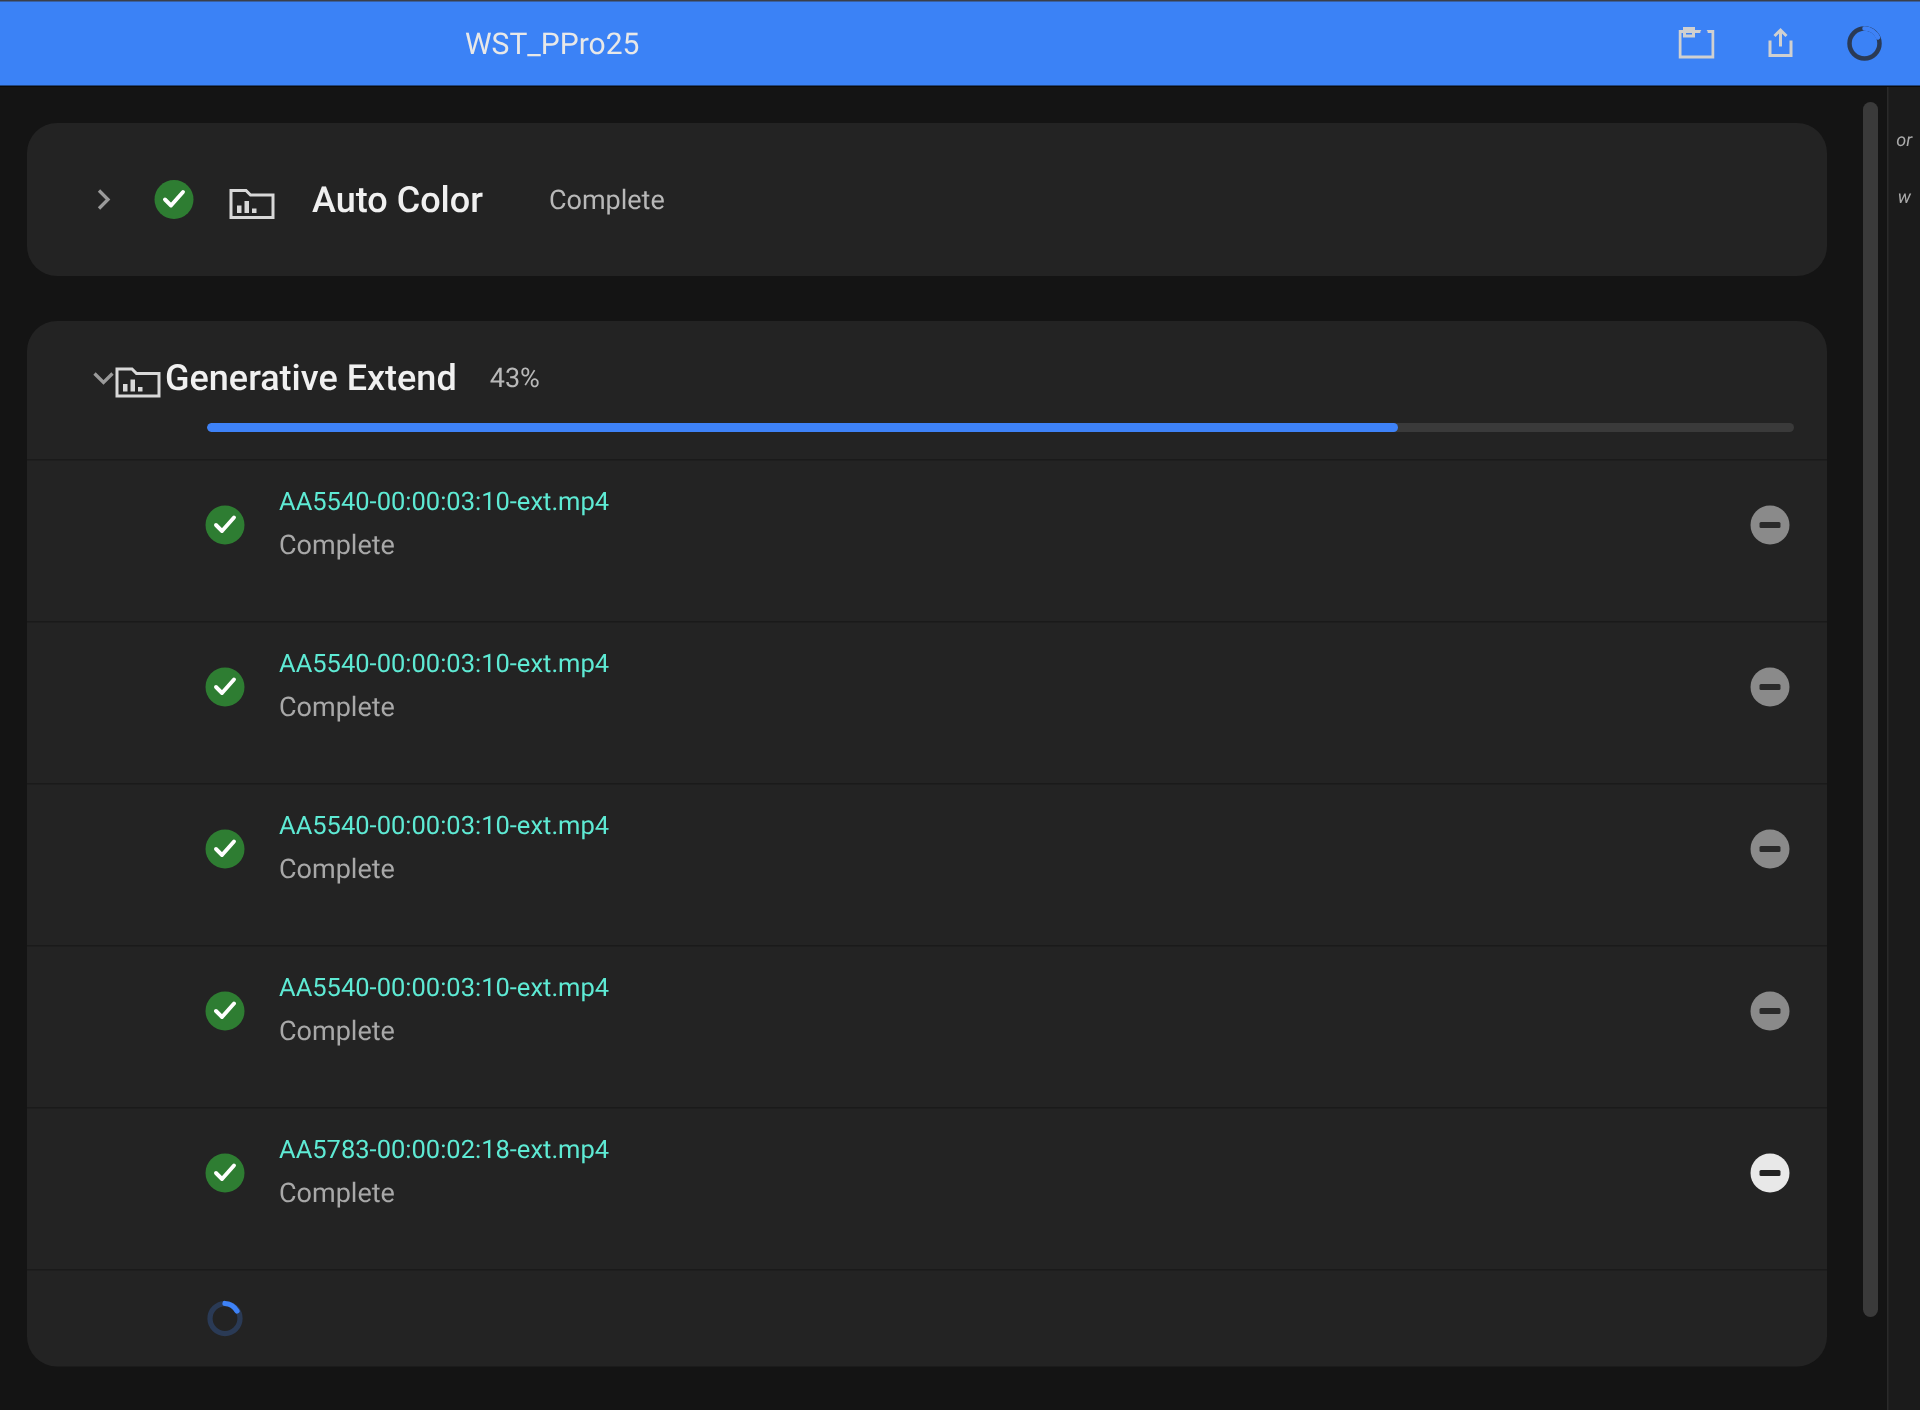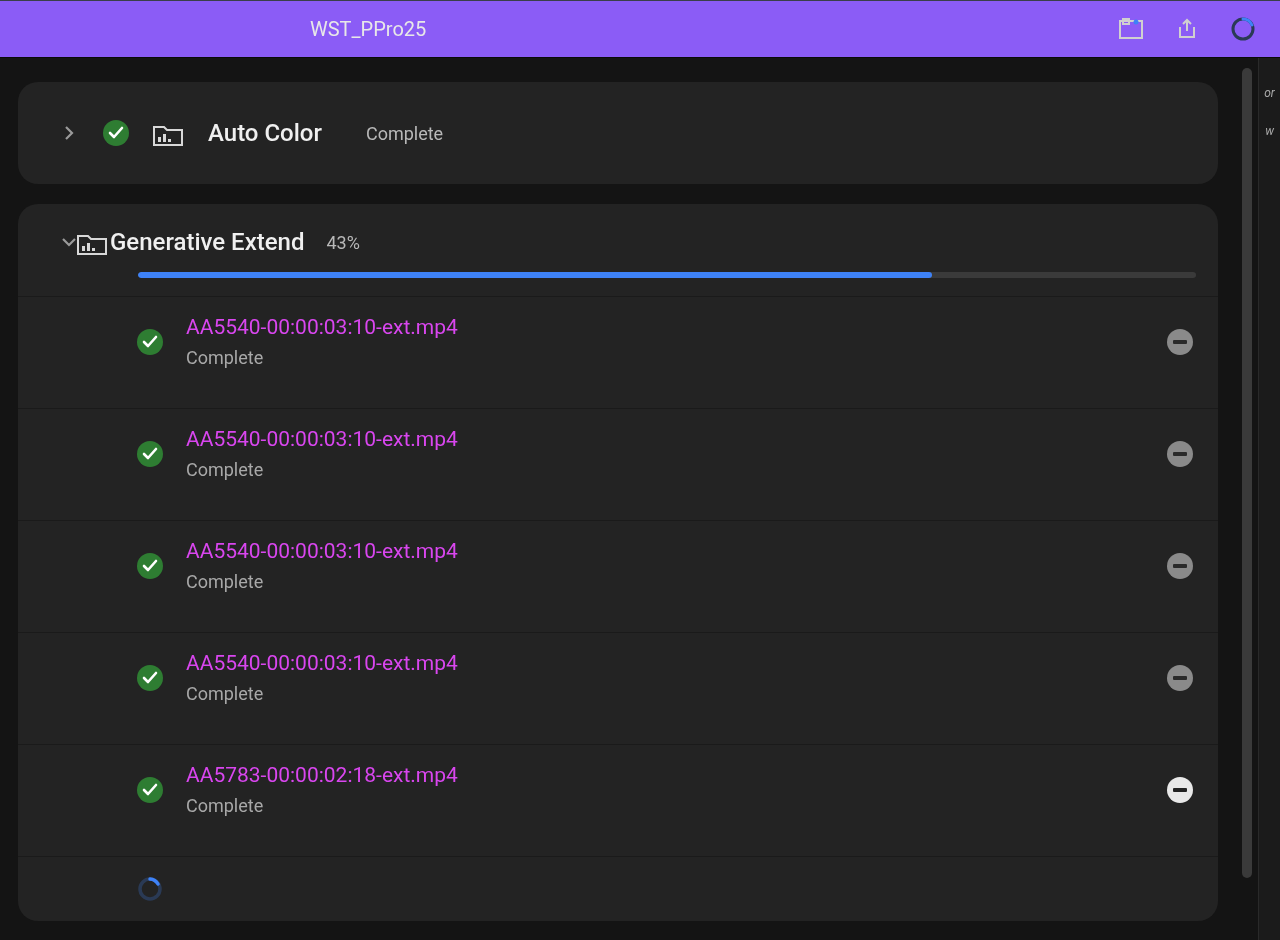--- a/index.html
+++ b/index.html
@@ -1,20 +1,20 @@
 <!DOCTYPE html>
 <html><head>
 <meta charset="utf-8">
 <style>
   * { box-sizing: border-box; margin: 0; padding: 0; }
   html, body { width: 1280px; height: 940px; background: #141414; font-family: -apple-system, BlinkMacSystemFont, "Segoe UI", Roboto, sans-serif; color: #e8e8e8; overflow: hidden; }
   
   .topbar {
     height: 58px;
-    background: #8b5cf6;
+    background: #3b82f6;
     border-top: 1px solid #3a3f4a;
     border-bottom: 1px solid #0a0a0a;
     display: flex;
     align-items: center;
     padding: 0 24px 0 0;
   }
   .topbar .title {
     font-size: 20px;
     color: #e8e8e8;
     margin-left: 310px;
@@ -65,21 +65,21 @@
   .scrollbar .thumb {
     width: 10px;
     height: 810px;
     background: #3a3a3a;
     border-radius: 5px;
   }
 
   .panel {
     background: #232323;
     border-radius: 20px;
-    margin-bottom: 20px;
+    margin-bottom: 30px;
   }
   .panel.collapsed {
     height: 102px;
     display: flex;
     align-items: center;
     padding: 0 24px 0 40px;
     gap: 22px;
   }
   .panel.expanded {
     padding: 0;
@@ -119,21 +119,21 @@
     display: flex;
     align-items: center;
     padding: 18px 24px 18px 118px;
     border-top: 1px solid #1a1a1a;
     margin-top: 22px;
     gap: 22px;
   }
   .item:first-of-type { margin-top: 18px; }
   .item .status-icon { width: 28px; height: 28px; flex-shrink: 0; }
   .item .info { flex: 1; }
-  .item .info .fname { font-size: 21px; color: #d946ef; margin-bottom: 8px; }
+  .item .info .fname { font-size: 17px; color: #5eead4; margin-bottom: 8px; }
   .item .info .fstatus { font-size: 18px; color: #a8a8a8; }
   .item .remove-btn { width: 28px; height: 28px; cursor:pointer; }
 
   svg { display: block; }
 </style>
 </head>
 <body>
 
 <div class="topbar">
   <div class="title">WST_PPro25</div>

